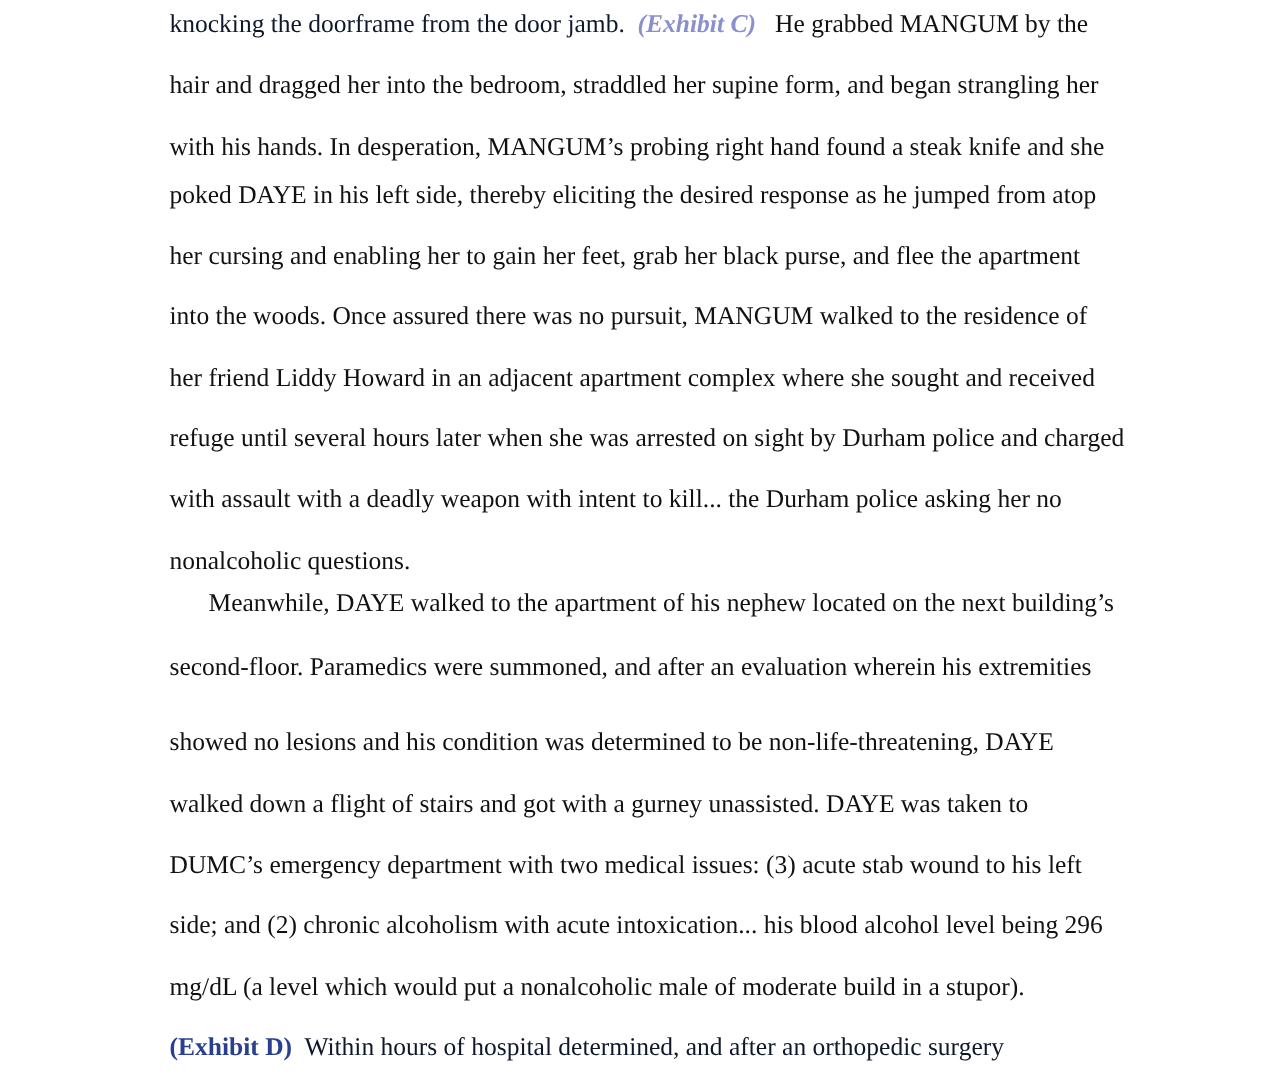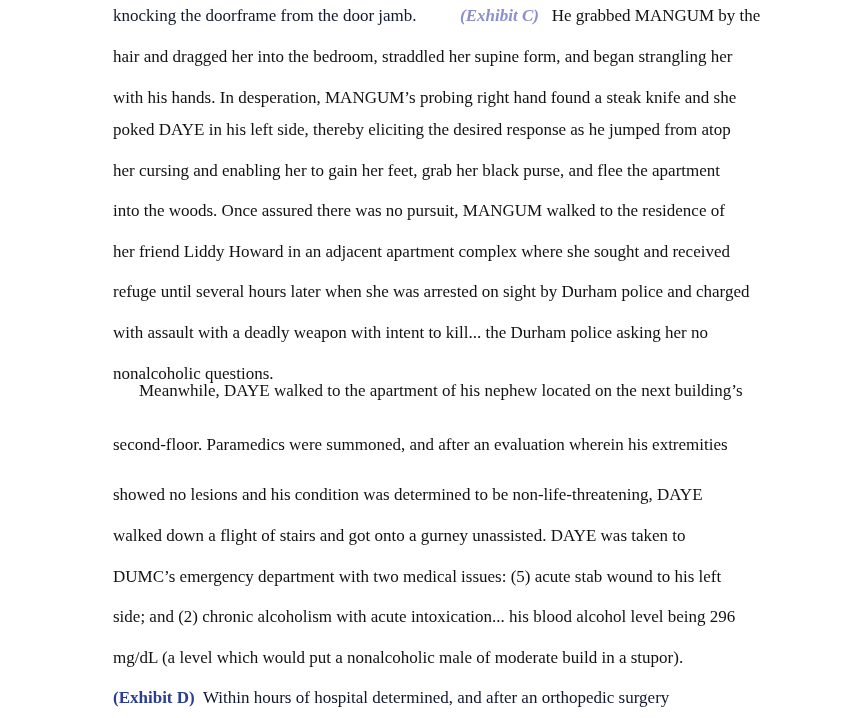--- a/index.html
+++ b/index.html
@@ -1,20 +1,20 @@
 <!DOCTYPE html>
 <html><head>
 <meta charset="utf-8">
 <style>
   html, body { margin:0; padding:0; background:#ffffff; }
   body { width:850px; height:718px; overflow:hidden; position:relative;
          font-family:"Liberation Serif", serif; font-size:17px; color:#111; }
   .line { position:absolute; left:113px; white-space:nowrap; }
   .faded { color:#0f172a; }
-  .exh-light { color:#8a8fcf; font-style:italic; font-weight:bold;margin-left:35px; }
+  .exh-light { color:#8a8fcf; font-style:italic; font-weight:bold; }
   .exh-dark { color:#2a3f8f; font-weight:bold; }
   .indent { left:139px; }
 </style>
 </head>
 <body>
 
 <div>
   <div class="line" style="top:6px">
     <span class="faded">knocking the doorframe from the door jamb.</span>&nbsp;
     <span class="exh-light">(Exhibit C)</span>&nbsp;&nbsp;
@@ -22,24 +22,24 @@
   </div>
   <div class="line" style="top:47px">hair and dragged her into the bedroom, straddled her supine form, and began strangling her</div>
   <div class="line" style="top:88px">with his hands.  In desperation, MANGUM’s probing right hand found a steak knife and she</div>
   <div class="line" style="top:120px">poked DAYE in his left side, thereby eliciting the desired response as he jumped from atop</div>
   <div class="line" style="top:161px">her cursing and enabling her to gain her feet, grab her black purse, and flee the apartment</div>
   <div class="line" style="top:201px">into the woods.  Once assured there was no pursuit, MANGUM walked to the residence of</div>
   <div class="line" style="top:242px">her friend Liddy Howard in an adjacent apartment complex where she sought and received</div>
   <div class="line" style="top:282px">refuge until several hours later when she was arrested on sight by Durham police and charged</div>
   <div class="line" style="top:323px">with assault with a deadly weapon with intent to kill... the Durham police asking her no</div>
   <div class="line" style="top:364px">nonalcoholic questions.</div>
-  <div class="line indent" style="top:381px">Meanwhile, DAYE walked to the apartment of his nephew located on the next building’s</div>
+  <div class="line indent" style="top:392px">Meanwhile, DAYE walked to the apartment of his nephew located on the next building’s</div>
   <div class="line" style="top:435px">second-floor.  Paramedics were summoned, and after an evaluation wherein his extremities</div>
   <div class="line" style="top:485px">showed no lesions and his condition was determined to be non-life-threatening, DAYE</div>
-  <div class="line" style="top:526px">walked down a flight of stairs and got onto a gurney unassisted.  DAYE was taken to</div>
-  <div class="line" style="top:567px">DUMC’s emergency department with two medical issues: (5) acute stab wound to his left</div>
+  <div class="line" style="top:526px">walked down a flight of stairs and got with a gurney unassisted.  DAYE was taken to</div>
+  <div class="line" style="top:567px">DUMC’s emergency department with two medical issues: (3) acute stab wound to his left</div>
   <div class="line" style="top:607px">side; and (2) chronic alcoholism with acute intoxication... his blood alcohol level being 296</div>
   <div class="line" style="top:648px">mg/dL (a level which would put a nonalcoholic male of moderate build in a stupor).</div>
   <div class="line" style="top:688px">
     <span class="exh-dark">(Exhibit D)</span>&nbsp;
     <span class="faded">Within hours of hospital determined, and after an orthopedic surgery</span>
   </div>
 </div>
 
 </body></html>

